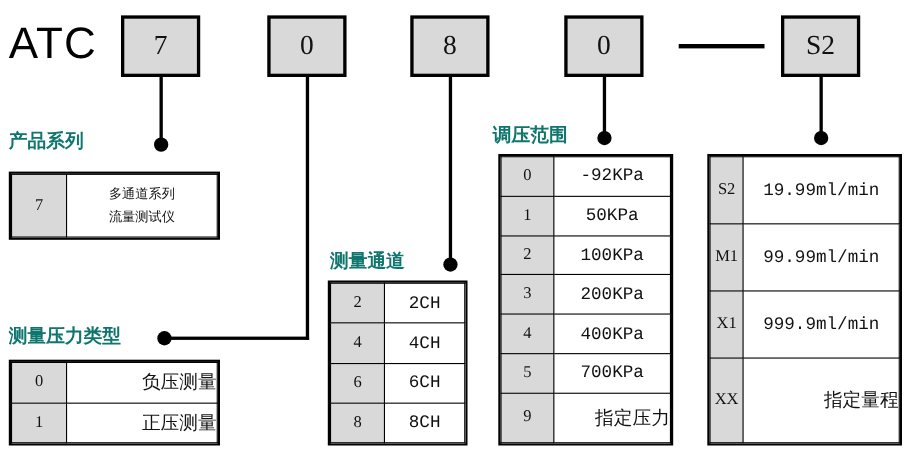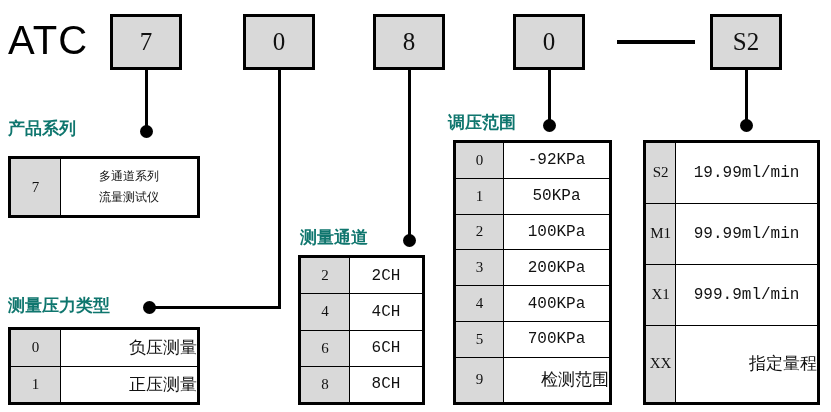--- a/index.html
+++ b/index.html
@@ -229,21 +229,21 @@
       <tr>
         <td class="code">4</td>
         <td class="val">400KPa</td>
       </tr>
       <tr>
         <td class="code">5</td>
         <td class="val">700KPa</td>
       </tr>
       <tr>
         <td class="code">9</td>
-        <td class="val cjk">检测范围</td>
+        <td class="val cjk">指定压力</td>
       </tr>
     </tbody>
       </table>
   </div>
 
   <div class="opt-table" style="left:643px; top:140px; width:177px; height:265px;">
     <table>
       <tbody>
       <tr>
         <td class="code">S2</td>

